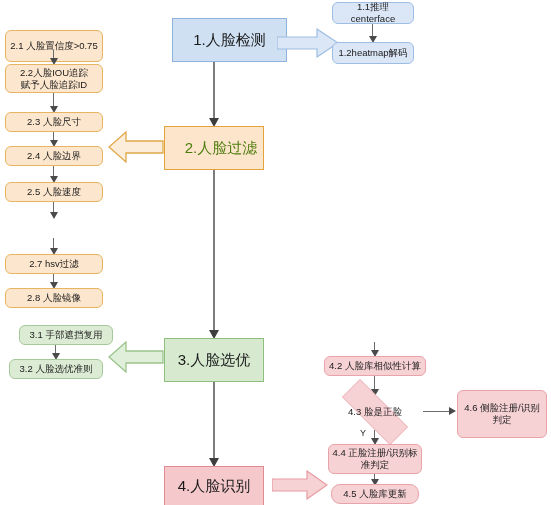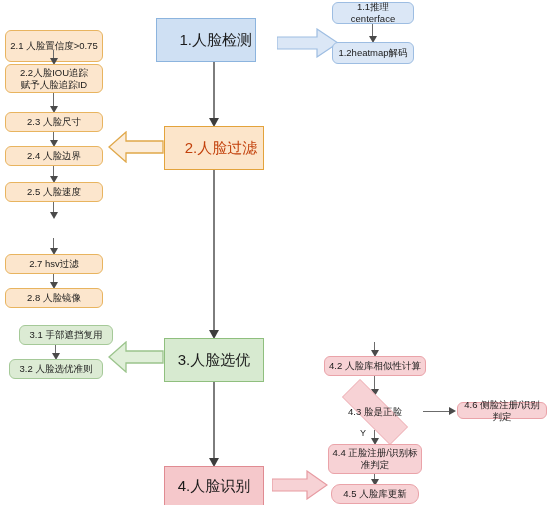--- a/index.html
+++ b/index.html
@@ -8,21 +8,21 @@
   #canvas{position:absolute;left:0;top:0;width:551px;height:505px;}
 
   .node{position:absolute;box-sizing:border-box;display:flex;align-items:center;
         justify-content:center;text-align:center;line-height:1.22;
         border-style:solid;border-width:1px;}
   .node span{display:block;padding:0 3px;}
 
   
   .big{font-size:15px;border-radius:0;}
   .big.blue  {background:#cfe0f3;border-color:#8cb4de;color:#1a1a1a;}
-  .big.orange{background:#fce5ca;border-color:#e3a33c;color:#c2410c;padding-left:14px;}
+  .big.orange{background:#fce5ca;border-color:#e3a33c;color:#4d7c0f;padding-left:14px;}
   .big.green {background:#d7ead0;border-color:#8fbf7e;color:#1a1a1a;}
   .big.red   {background:#f5c8cb;border-color:#e08b92;color:#1a1a1a;}
 
   
   .sub{font-size:9.5px;border-radius:6px;}
   .sub.blue  {background:#dbe7f6;border-color:#9dbde2;color:#1a1a1a;}
   .sub.orange{background:#fce6cd;border-color:#e8b45f;color:#1a1a1a;}
   .sub.green {background:#dcebd4;border-color:#a5c998;color:#1a1a1a;}
   .sub.red   {background:#f7d2d5;border-color:#eaa3a9;color:#1a1a1a;}
 
@@ -48,21 +48,21 @@
   .blockarrow{position:absolute;}
   .blockarrow svg{display:block;}
 
   .ylabel{position:absolute;font-size:9px;color:#2b2b2b;}
 </style>
 </head>
 <body>
 
 <div id="canvas">
 
-  <div class="node big blue" style="left:156px;top:18px;width:100px;height:44px;justify-content:flex-end;">
+  <div class="node big blue" style="left:172px;top:18px;width:115px;height:44px;">
     <span>1.人脸检测</span>
   </div>
 
   <div class="vline thick" style="left:213px;top:62px;height:60px;"></div>
   <div class="arrowhead ah-down big" style="left:209px;top:118px;"></div>
 
   <div class="node big orange" style="left:164px;top:126px;width:100px;height:44px;">
     <span>2.人脸过滤</span>
   </div>
 
@@ -176,21 +176,21 @@
   <div class="arrowhead ah-down" style="left:371px;top:389px;"></div>
 
   <div class="diamond" style="left:327px;top:394px;width:96px;height:36px;">
     <div class="dshape"></div>
     <div class="dtext">4.3 脸是正脸</div>
   </div>
 
   <div class="hline" style="left:423px;top:411px;width:27px;"></div>
   <div class="arrowhead ah-right" style="left:449px;top:407px;"></div>
 
-  <div class="node sub red" style="left:457px;top:390px;width:90px;height:17px;margin-top:12px;">
+  <div class="node sub red" style="left:457px;top:390px;width:90px;height:48px;">
     <span>4.6 侧脸注册/识别判定</span>
   </div>
 
   <div class="vline" style="left:374px;top:430px;height:13px;"></div>
   <div class="arrowhead ah-down" style="left:371px;top:438px;"></div>
   <div class="ylabel" style="left:360px;top:428px;">Y</div>
 
   <div class="node sub red" style="left:328px;top:444px;width:94px;height:30px;">
     <span>4.4 正脸注册/识别标准判定</span>
   </div>

